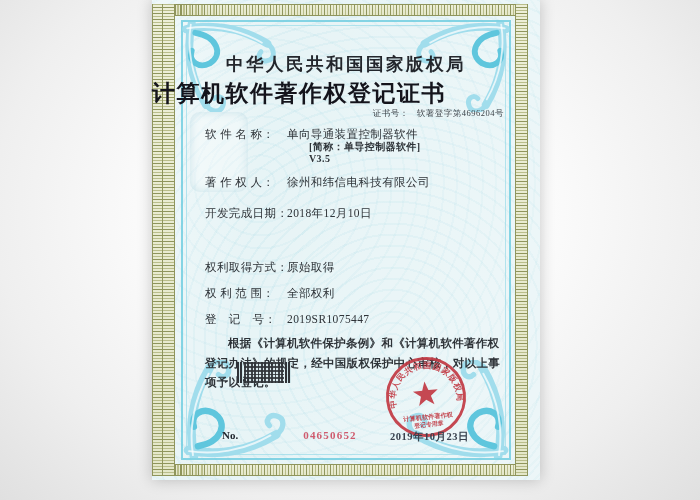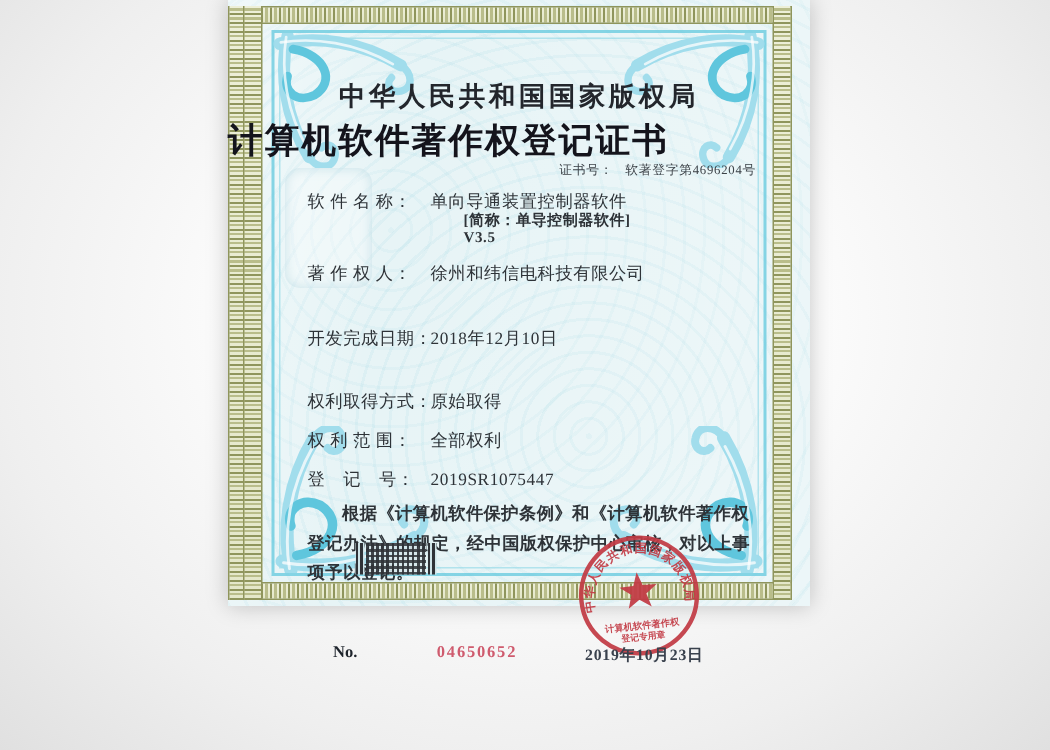--- a/index.html
+++ b/index.html
@@ -2,21 +2,21 @@
 <html><head>
 <meta charset="utf-8">
 <style>
   html,body{margin:0;padding:0;}
   body{
     width:700px;height:500px;overflow:hidden;position:relative;
     font-family:"Liberation Serif","DejaVu Serif",serif;
     background:radial-gradient(ellipse at 50% 42%, #ffffff 30%, #efefef 72%, #e0e0e0 100%);
   }
   .certificate{
-    position:absolute;left:152px;top:0;width:388px;height:404px;
+    position:absolute;left:152px;top:0;width:388px;height:480px;
     background-color:#e7f4f6;
     background-image:
       linear-gradient(100deg, rgba(255,255,255,.40), rgba(255,255,255,0) 30%, rgba(255,255,255,.22) 85%),
       repeating-radial-gradient(circle at 62% 72%, rgba(110,195,215,.09) 0 2px, rgba(255,255,255,0) 2px 11px),
       repeating-radial-gradient(circle at 28% 38%, rgba(110,195,215,.07) 0 2px, rgba(255,255,255,0) 2px 13px);
     box-shadow:0 0 14px rgba(0,0,0,.22);
   }
   
   .mb{position:absolute;border-top:1.5px solid #8f955c;border-bottom:1.5px solid #8f955c;box-sizing:border-box;}
   .mb-h{left:10px;right:12px;height:12px;
@@ -60,21 +60,21 @@
   .barcode{position:absolute;left:85px;top:362px;width:54px;height:21px;display:flex;gap:1px;}
   .bc-side{width:6px;background:repeating-linear-gradient(90deg,#2f3237 0 1.6px,#cfe4e8 1.6px 3.2px);}
   .bc-mid{flex:1;
     background-image:
       repeating-linear-gradient(0deg, rgba(47,50,55,.85) 0 1.8px, rgba(0,0,0,0) 1.8px 3.8px),
       repeating-linear-gradient(90deg, rgba(47,50,55,.9) 0 1.7px, rgba(214,230,234,.9) 1.7px 3.4px);}
   .seal{position:absolute;left:233px;top:356px;width:82px;height:82px;transform:rotate(-6deg);opacity:.92;}
   .issue-date{position:absolute;left:238px;top:430px;font-size:10.5px;font-weight:700;
     color:#39414d;letter-spacing:.5px;}
   .serial{position:absolute;left:70px;top:429px;font-size:11px;white-space:nowrap;}
-  .serial .pfx{color:#1e242c;font-weight:700;margin-right:5px;font-family:Liberation Serif, serif;}
+  .serial .pfx{color:#1e242c;font-weight:700;margin-right:17px;font-family:Liberation Serif, serif;}
   .serial .num{color:#cf5b6e;font-weight:700;letter-spacing:1.2px;margin-left:48px;}
 </style>
 </head>
 <body>
 
 <div class="certificate">
 
   <svg width="0" height="0" style="position:absolute">
     <defs>
       <g id="curlG" fill="none" stroke-linecap="round">
@@ -120,21 +120,21 @@
 
   <div class="field" style="top:127px">
     <span class="lbl">软 件 名 称：</span><span>单向导通装置控制器软件</span>
   </div>
   <div class="extra" style="top:140px">[简称：单导控制器软件]</div>
   <div class="extra" style="top:153px">V3.5</div>
 
   <div class="field" style="top:175px">
     <span class="lbl">著 作 权 人：</span><span>徐州和纬信电科技有限公司</span>
   </div>
-  <div class="field" style="top:218px">
+  <div class="field" style="top:206px">
     <span class="lbl">开发完成日期：</span><span>2018年12月10日</span>
   </div>
   <div class="field" style="top:286px">
     <span class="lbl">权 利 范 围：</span><span>全部权利</span>
   </div>
   <div class="field" style="top:260px">
     <span class="lbl">权利取得方式：</span><span>原始取得</span>
   </div>
   <div class="field" style="top:312px">
     <span class="lbl">登　记　号：</span><span>2019SR1075447</span>

